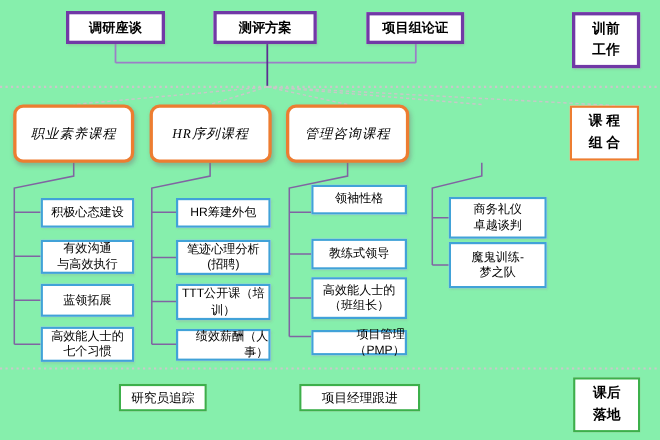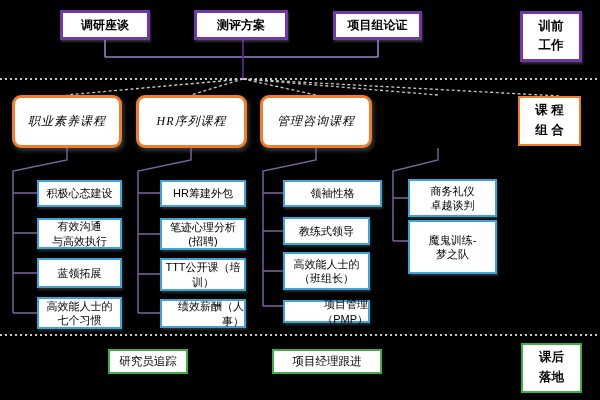--- a/index.html
+++ b/index.html
@@ -1,16 +1,16 @@
 <!DOCTYPE html>
 <html><head>
 <meta charset="utf-8">
 <style>
   html,body{margin:0;padding:0;background:#fff;}
-  .stage{position:relative;width:600px;height:400px;background:#000000;overflow:hidden;
+  .stage{position:relative;width:600px;height:400px;background:#86efac;overflow:hidden;
          font-family:"Liberation Sans",sans-serif;color:#000;}
   .wires{position:absolute;left:0;top:0;width:600px;height:400px;}
   .box{position:absolute;background:#fff;display:flex;flex-direction:column;
        align-items:center;justify-content:center;text-align:center;box-sizing:border-box;}
   .pbox{border:3px solid #7139A6;font-weight:bold;font-size:12px;
         box-shadow:1px 1.5px 2px rgba(140,140,140,.35);}
   .obox{border:3px solid #ED7D31;border-radius:9px;font-size:12px;font-weight:normal;
         font-style:italic;letter-spacing:1px;font-family:"Liberation Serif",serif;
         box-shadow:1.5px 2.5px 4px rgba(120,120,120,.45);}
   .obox-side{border:2.5px solid #ED7D31;font-weight:bold;font-size:12.5px;
@@ -101,39 +101,39 @@
     <span class="line">(招聘)</span>
   </div>
   <div class="box bbox" style="left:160px;top:258px;width:86px;height:33px;">
     <span class="line">TTT公开课（培</span>
     <span class="line">训）</span>
   </div>
   <div class="box bbox" style="left:160px;top:299px;width:86px;height:29px;">
     <span class="line">绩效薪酬（人事）</span>
   </div>
 
-  <div class="box bbox" style="left:283px;top:180px;width:99px;height:27px;">
+  <div class="box bbox" style="left:283px;top:168px;width:87px;height:27px;">
     <span class="line">领袖性格</span>
   </div>
   <div class="box bbox" style="left:283px;top:217px;width:87px;height:28px;">
     <span class="line">教练式领导</span>
   </div>
   <div class="box bbox" style="left:283px;top:252px;width:87px;height:38px;">
     <span class="line">高效能人士的</span>
     <span class="line">（班组长）</span>
   </div>
   <div class="box bbox" style="left:283px;top:300px;width:87px;height:23px;">
     <span class="line">项目管理（PMP）</span>
   </div>
 
   <div class="box bbox" style="left:408px;top:179px;width:89px;height:38px;">
     <span class="line">商务礼仪</span>
     <span class="line">卓越谈判</span>
   </div>
-  <div class="box bbox" style="left:408px;top:220px;width:89px;height:54px;">
+  <div class="box bbox" style="left:408px;top:220px;width:89px;height:42px;">
     <span class="line">魔鬼训练-</span>
     <span class="line">梦之队</span>
   </div>
 
   <div class="box gbox" style="left:108px;top:349px;width:80px;height:25px;">
     <span class="line">研究员追踪</span>
   </div>
   <div class="box gbox" style="left:272px;top:349px;width:110px;height:25px;">
     <span class="line">项目经理跟进</span>
   </div>

